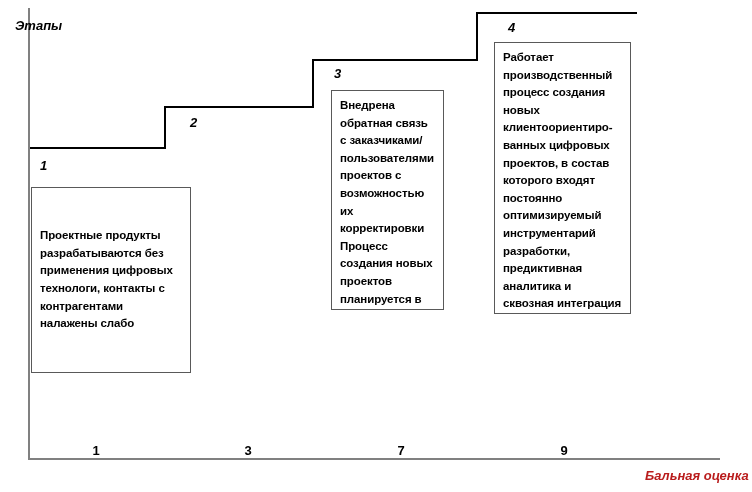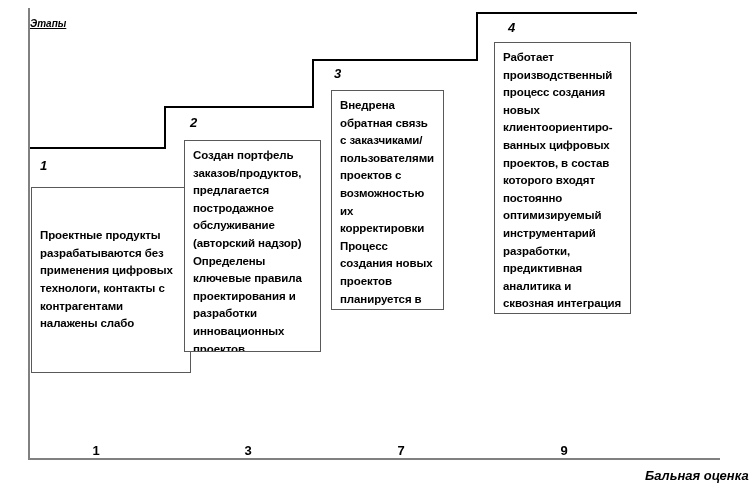--- a/index.html
+++ b/index.html
@@ -28,37 +28,36 @@
   .axis-x {
     position: absolute;
     left: 28px;
     top: 458px;
     width: 692px;
     height: 2px;
     background: #808080;
   }
   .axis-title-y {
     position: absolute;
-    left: 30px;
+    left: 15px;
     top: 18px;
-    font-size: 10px;
+    font-size: 13px;
     font-weight: bold;
     font-style: italic;
     color: #000000;
     white-space: nowrap;
-    text-decoration: underline;
   }
   .axis-title-x {
     position: absolute;
     left: 645px;
     top: 468px;
     font-size: 13px;
     font-weight: bold;
     font-style: italic;
-    color: #000000;
+    color: #b91c1c;
     white-space: nowrap;
   }
   .tick-label {
     position: absolute;
     top: 443px;
     font-size: 13px;
     font-weight: bold;
     color: #000000;
     text-align: center;
     width: 24px;
@@ -126,23 +125,20 @@
 
   <div class="step-num" style="left:40px;  top:158px;">1</div>
   <div class="step-num" style="left:190px; top:115px;">2</div>
   <div class="step-num" style="left:334px; top:66px;">3</div>
   <div class="step-num" style="left:508px; top:20px;">4</div>
 
   <div class="step-box center-v" style="left:31px;  top:187px; width:160px; height:186px;">
     <span class="txt">Проектные продукты разрабатываются без применения цифровых технологи, контакты с контрагентами налажены слабо</span>
   </div>
 
-  <div class="step-box" style="left:184px; top:140px; width:137px; height:212px;">
-    <span class="txt">Создан портфель заказов/продуктов, предлагается постродажное обслуживание (авторский надзор) Определены ключевые правила проектирования и разработки инновационных проектов</span>
-  </div>
 
   <div class="step-box" style="left:331px; top:90px;  width:113px; height:220px;">
     <span class="txt">Внедрена обратная связь с заказчиками/пользователями проектов с возможностью их корректировки Процесс создания новых проектов планируется в цифровой форме изначально</span>
   </div>
 
   <div class="step-box" style="left:494px; top:42px;  width:137px; height:272px;">
     <span class="txt">Работает производственный процесс создания новых клиентоориентиро-ванных цифровых проектов, в состав которого входят постоянно оптимизируемый инструментарий разработки, предиктивная аналитика и сквозная интеграция процессов разработки и сопровождения</span>
   </div>
 
 </div>

